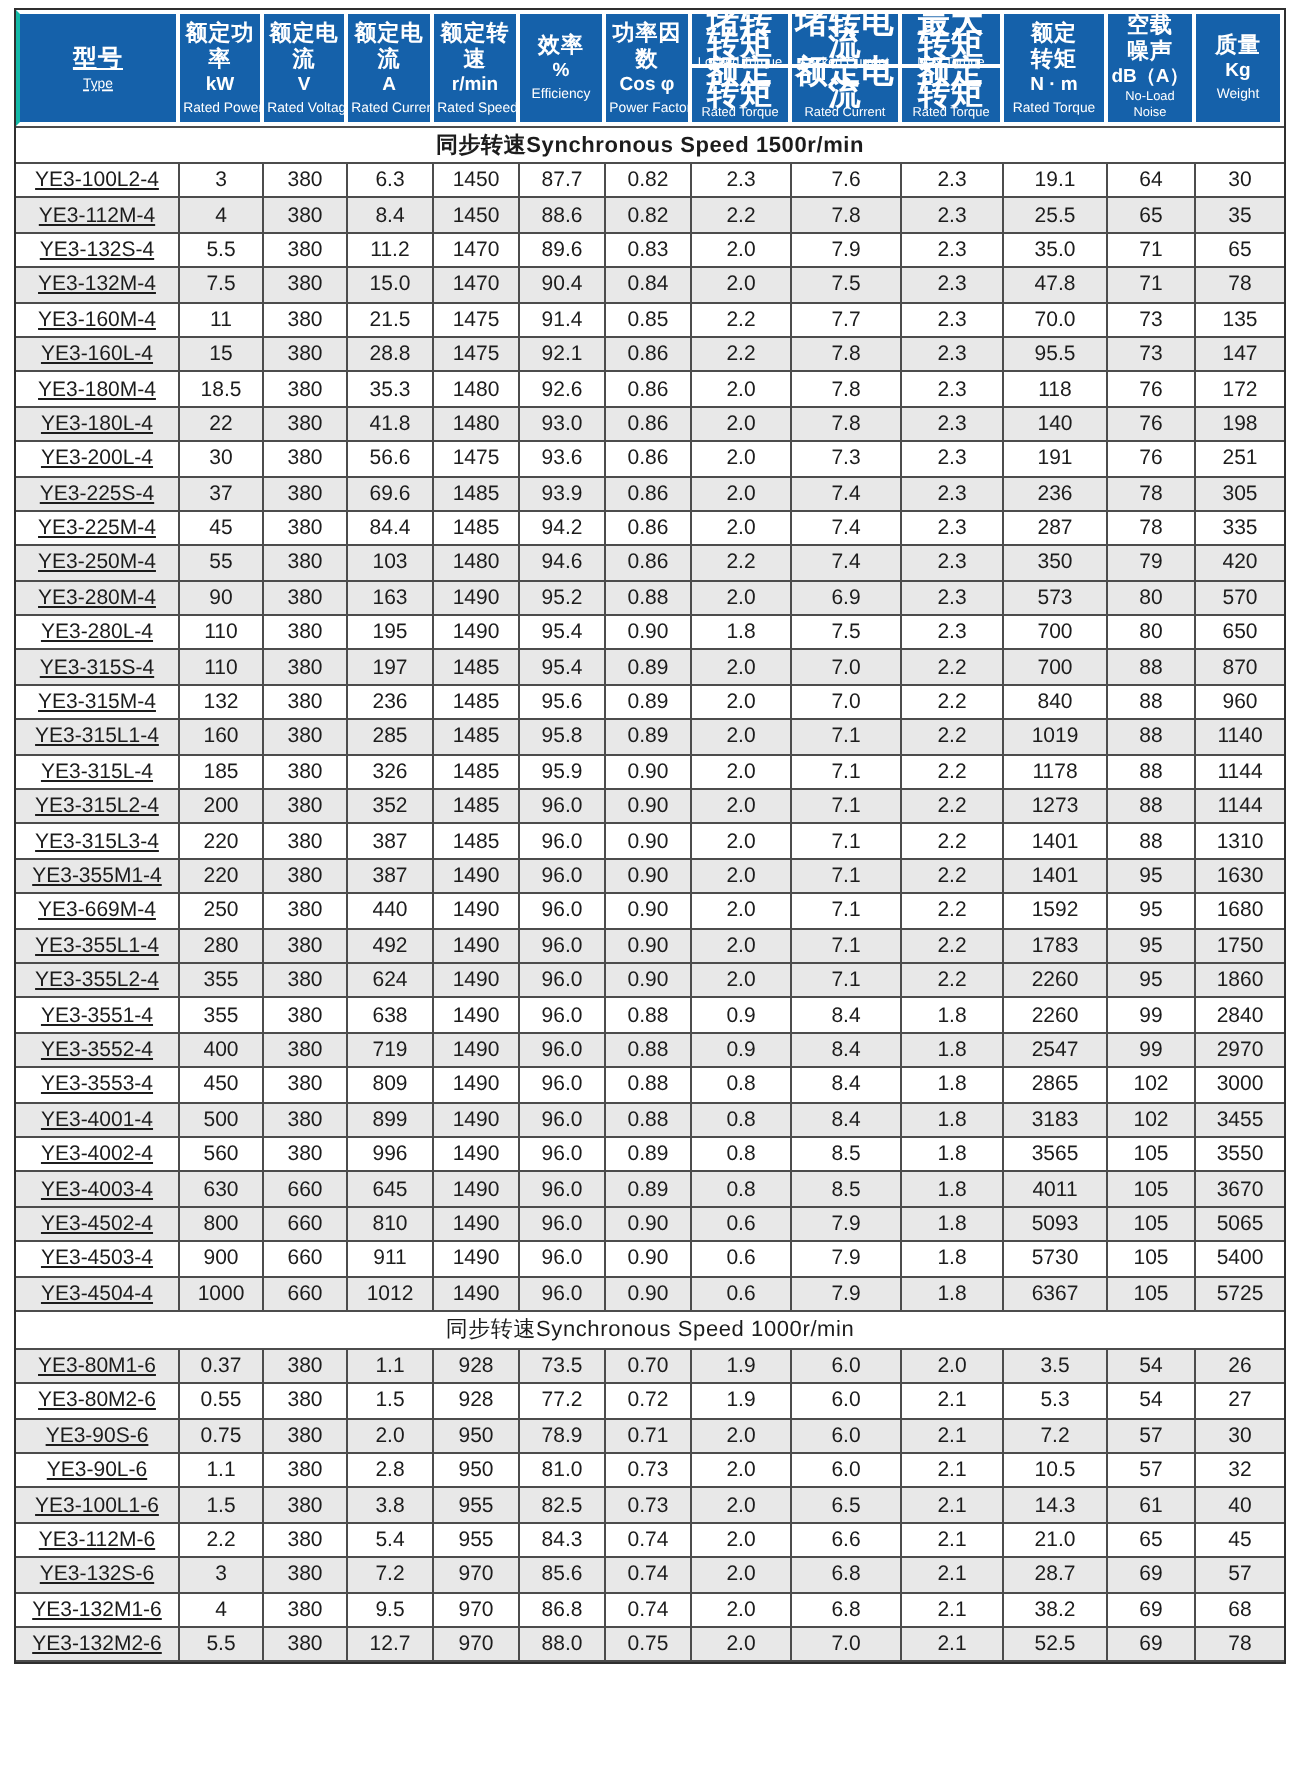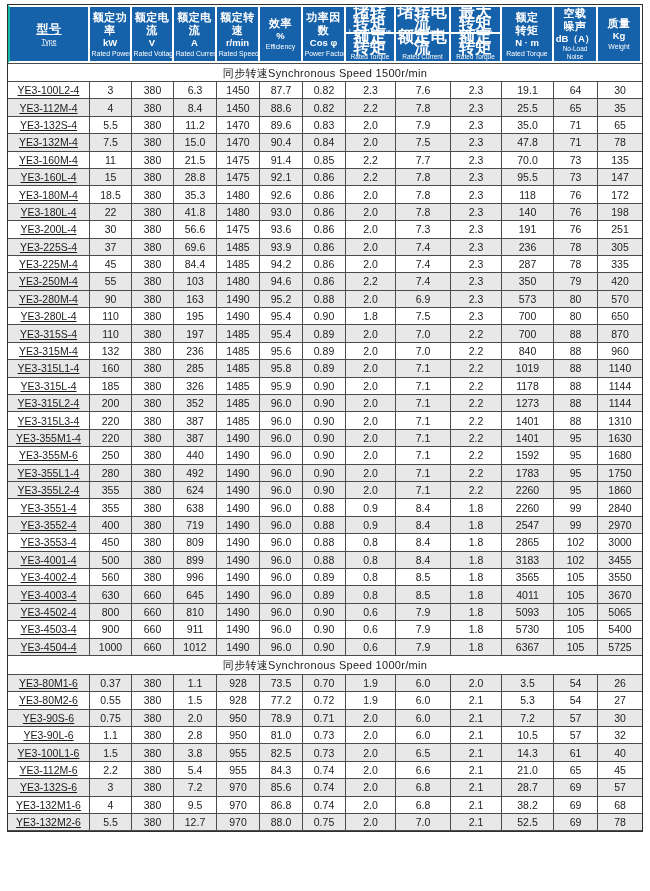--- a/index.html
+++ b/index.html
@@ -71,21 +71,21 @@
   tbody td:last-child{border-right:none;}
   tbody tr.alt td{background:var(--row-alt);}
   tbody tr.section-row td{
     height:19px;
     font-size:11px;
     background:#ffffff;
     border-right:none;
     font-weight:normal;
     letter-spacing:0.3px;
   }
-  tbody tr.section-row.first td{border-top:1px solid var(--grid);}
+  tbody tr.section-row.first td{border-top:1px solid var(--grid);font-weight:bold;}
   td.type-cell{font-size:10.5px;text-decoration:underline;}
 </style>
 </head>
 <body>
 
 <div class="page">
   <div class="table-frame">
     <table>
       <colgroup>
         <col style="width:82px">
@@ -501,21 +501,21 @@
             <td>96.0</td>
             <td>0.90</td>
             <td>2.0</td>
             <td>7.1</td>
             <td>2.2</td>
             <td>1401</td>
             <td>95</td>
             <td>1630</td>
           </tr>
           <tr>
-            <td class="type-cell">YE3-355M-6</td>
+            <td class="type-cell">YE3-669M-4</td>
             <td>250</td>
             <td>380</td>
             <td>440</td>
             <td>1490</td>
             <td>96.0</td>
             <td>0.90</td>
             <td>2.0</td>
             <td>7.1</td>
             <td>2.2</td>
             <td>1592</td>

